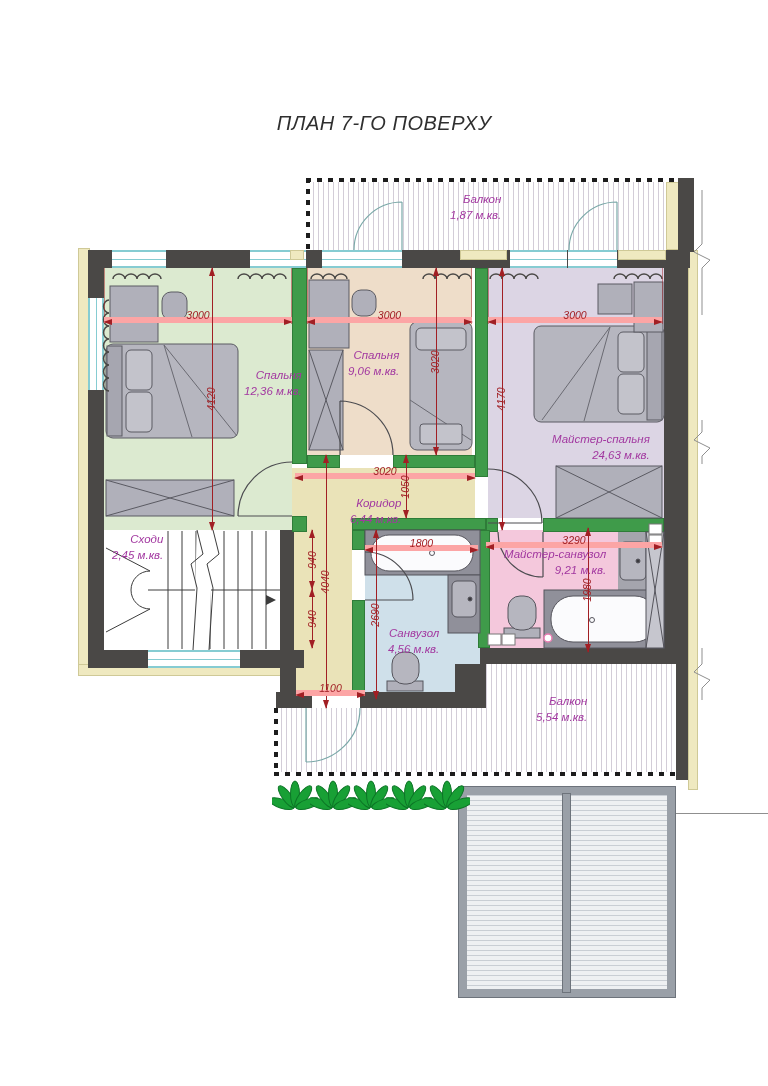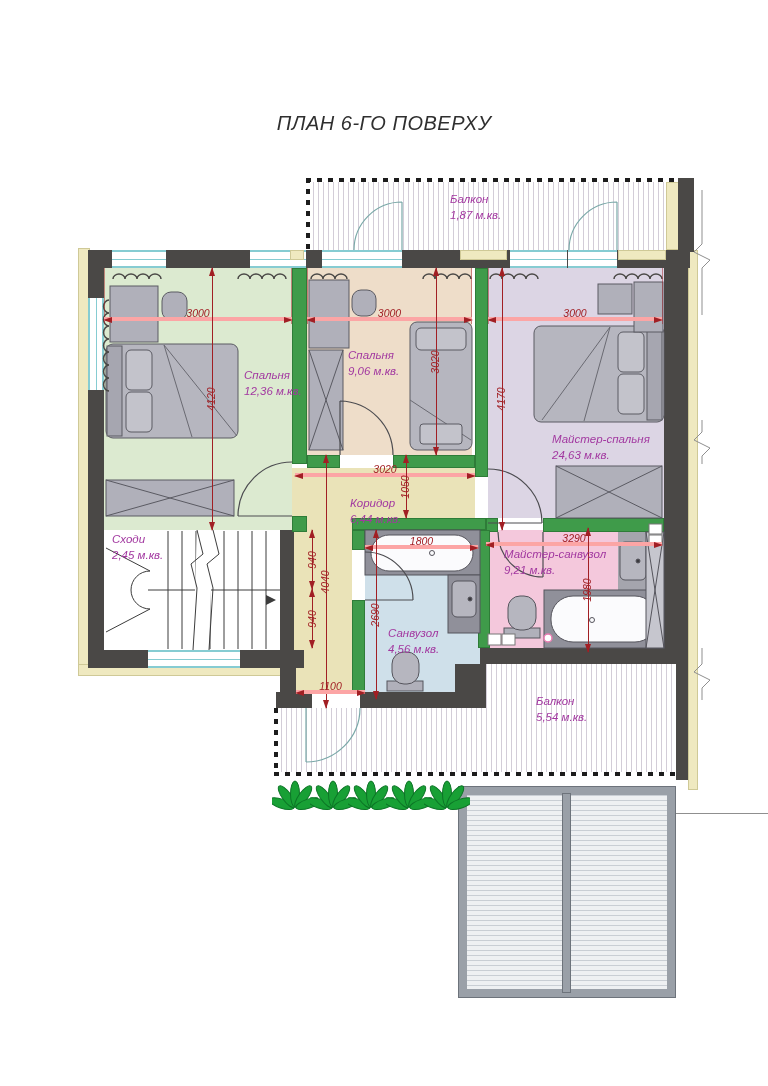--- a/index.html
+++ b/index.html
@@ -15,48 +15,48 @@
   .dash-h{background:repeating-linear-gradient(90deg,#1c1c1c 0 5px,#fff 5px 11px);}
   .dash-v{background:repeating-linear-gradient(180deg,#1c1c1c 0 5px,#fff 5px 11px);}
   .win-h{background-color:#fff;border-top:2px solid #86ccd2;border-bottom:2px solid #86ccd2;
       background-image:linear-gradient(#86ccd2,#86ccd2);background-size:100% 1px;
       background-position:center;background-repeat:no-repeat;}
   .win-v{background-color:#fff;border-left:2px solid #86ccd2;border-right:2px solid #86ccd2;
       background-image:linear-gradient(#86ccd2,#86ccd2);background-size:1px 100%;
       background-position:center;background-repeat:no-repeat;}
   .ext{width:1px;background:rgba(161,31,36,.5);}
   .dim{color:#a11f24;}
-  .dim-h{height:0;border-top:4px solid #fca5a5;}
+  .dim-h{height:0;border-top:6px solid #fca5a5;}
   .dim-h::before{content:"";position:absolute;left:-1px;top:-4.5px;
       border-top:3.5px solid transparent;border-bottom:3.5px solid transparent;
       border-right:9px solid #a11f24;}
   .dim-h::after{content:"";position:absolute;right:-1px;top:-4.5px;
       border-top:3.5px solid transparent;border-bottom:3.5px solid transparent;
       border-left:9px solid #a11f24;}
   .dim-v{width:0;border-left:1px solid #a11f24;}
   .dim-v::before{content:"";position:absolute;top:-1px;left:-4px;
       border-left:3.5px solid transparent;border-right:3.5px solid transparent;
       border-bottom:9px solid #a11f24;}
   .dim-v::after{content:"";position:absolute;bottom:-1px;left:-4px;
       border-left:3.5px solid transparent;border-right:3.5px solid transparent;
       border-top:9px solid #a11f24;}
   .dim-label{position:absolute;font:italic 10.5px "Liberation Sans",sans-serif;
       color:#a11f24;white-space:nowrap;}
   .dim-h .dim-label{left:50%;bottom:2px;transform:translateX(-50%);}
   .dim-v .dim-label{left:0;top:50%;transform:translate(-58%,-50%) rotate(-90deg);}
   .room-label{font:italic 11.5px/1.35 "Liberation Sans",sans-serif;color:#a238a0;white-space:nowrap;}
-  .room-label span{display:block;}
+  .room-label span{display:block;text-align:right;}
   .deck{background:#9aa0a8;border:1px solid #6d737b;}
   .deck-inner{background:repeating-linear-gradient(180deg,#c9ced4 0 1px,#eef0f2 1px 5px);}
   .thin-line{background:#8f8f8f;}
 </style>
 </head>
 <body>
 
-<div class="abs plan-title">ПЛАН 6-ГО ПОВЕРХУ</div>
+<div class="abs plan-title">ПЛАН 7-ГО ПОВЕРХУ</div>
 
 <div class="abs trim" style="left:78px;top:248px;width:12px;height:426px"></div>
 <div class="abs trim" style="left:78px;top:664px;width:228px;height:12px"></div>
 <div class="abs trim" style="left:688px;top:250px;width:10px;height:540px"></div>
 <div class="abs trim" style="left:666px;top:182px;width:14px;height:68px"></div>
 
 <div class="abs stripes-v" style="left:308px;top:182px;width:358px;height:68px"></div>
 <div class="abs dash-h" style="left:306px;top:178px;width:374px;height:4px"></div>
 <div class="abs dash-v" style="left:306px;top:178px;width:4px;height:72px"></div>
 

